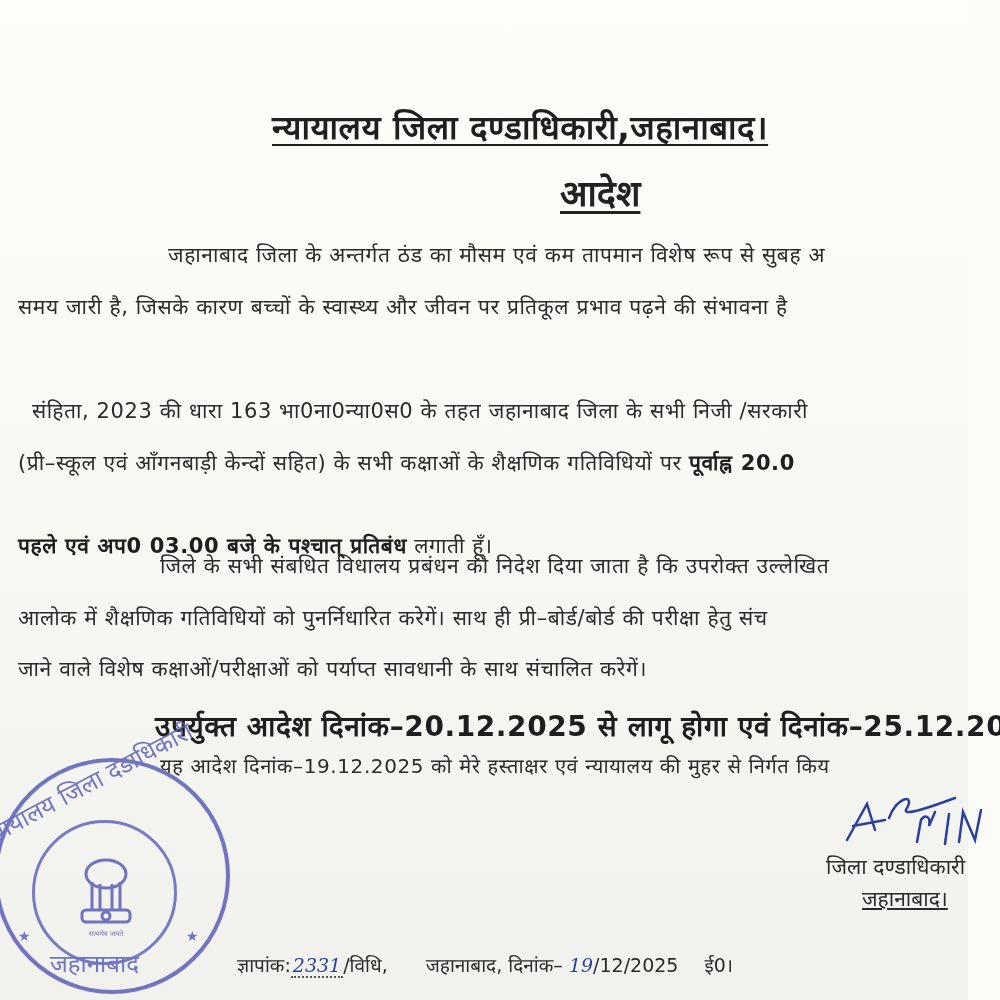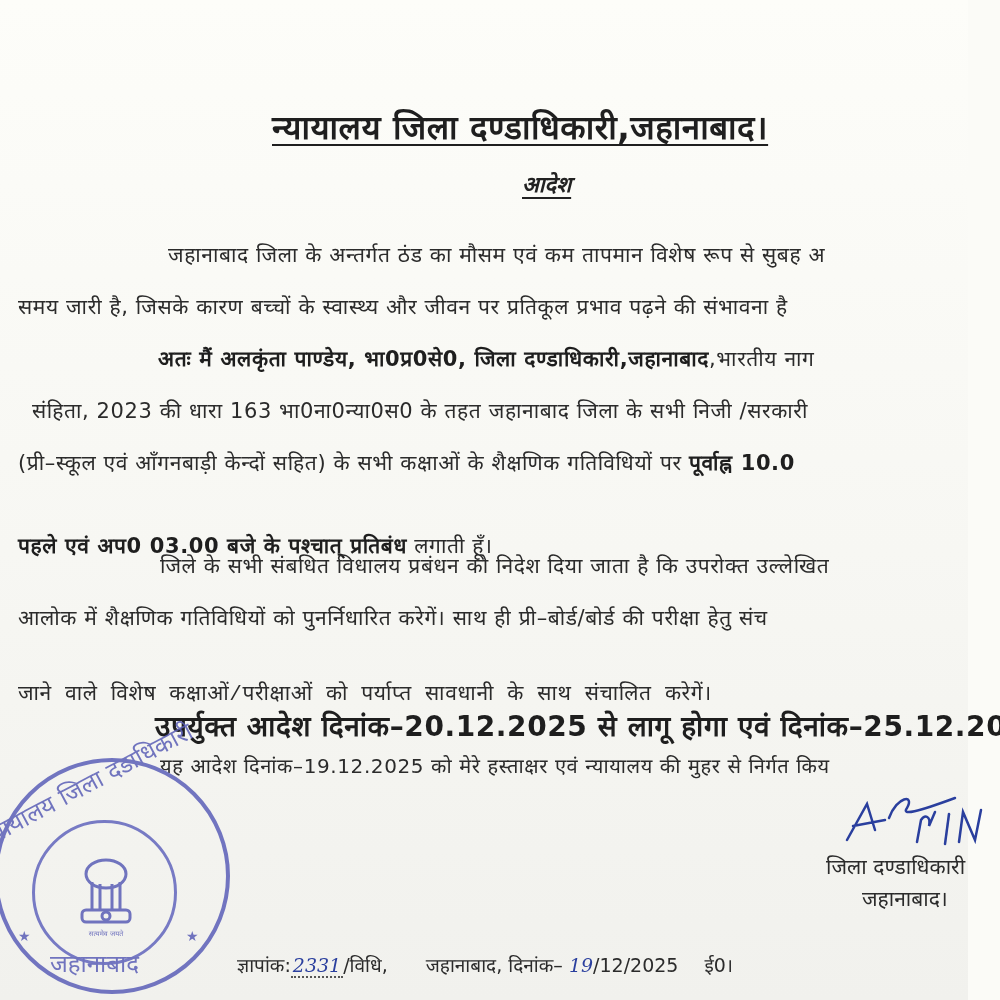--- a/index.html
+++ b/index.html
@@ -29,29 +29,28 @@
       font-weight: bold;
       color: #1f1f1f;
       text-decoration: underline;
       text-underline-offset: 5px;
       text-decoration-thickness: 2px;
       white-space: nowrap;
       letter-spacing: 0.5px;
     }
     .subtitle {
       position: absolute;
-      left: 522px;
+      left: 560px;
       top: 168px;
-      font-size: 22px;
+      font-size: 36px;
       font-weight: bold;
       color: #222;
       text-decoration: underline;
       text-underline-offset: 5px;
       white-space: nowrap;
-      font-style: italic;
     }
     .line {
       position: absolute;
       font-size: 21px;
       white-space: nowrap;
       color: #2b2b2b;
       letter-spacing: 0.6px;
     }
     .b { font-weight: bold; color: #1e1e1e; }
     .hand {
@@ -133,34 +132,31 @@
 <body>
 
 <div class="page">
 
   <div class="title">न्यायालय  जिला  दण्डाधिकारी,जहानाबाद।</div>
   <div class="subtitle">आदेश</div>
 
   <div class="line" style="left:168px; top:240px;">जहानाबाद जिला के अन्तर्गत ठंड का मौसम एवं कम तापमान विशेष रूप से सुबह अ</div>
   <div class="line" style="left:18px; top:292px;">समय जारी है, जिसके कारण बच्चों के स्वास्थ्य और जीवन पर प्रतिकूल प्रभाव पढ़ने की संभावना है</div>
 
-  <div class="line" style="left:158px; top:344px;">
-    <span class="b">अतः मैं अलकृंता पाण्डेय, भा0प्र0से0, जिला दण्डाधिकारी,जहानाबाद</span><span>,भारतीय नाग</span>
-  </div>
   <div class="line" style="left:32px; top:396px;">संहिता, 2023 की धारा 163 भा0ना0न्या0स0 के तहत जहानाबाद जिला के सभी निजी /सरकारी</div>
   <div class="line" style="left:18px; top:448px;">
-    <span>(प्री–स्कूल एवं आँगनबाड़ी केन्दों सहित) के सभी कक्षाओं के शैक्षणिक गतिविधियों पर </span><span class="b">पूर्वाह्न 10.0</span>
+    <span>(प्री–स्कूल एवं आँगनबाड़ी केन्दों सहित) के सभी कक्षाओं के शैक्षणिक गतिविधियों पर </span><span class="b">पूर्वाह्न 20.0</span>
   </div>
   <div class="line" style="left:18px; top:499px;margin-top:32px;">
     <span class="b">पहले एवं अप0 03.00 बजे के पश्चात् प्रतिबंध</span><span> लगाती हूँ।</span>
   </div>
 
   <div class="line" style="left:18px; top:603px;">आलोक में शैक्षणिक गतिविधियों को पुनर्निधारित करेगें। साथ ही प्री–बोर्ड/बोर्ड की परीक्षा हेतु संच</div>
   <div class="line" style="left:160px; top:551px;">जिले के सभी संबधित विधालय प्रबंधन को निदेश दिया जाता है कि उपरोक्त उल्लेखित</div>
-  <div class="line" style="left:18px; top:678px;font-family:Liberation Mono, monospace;">जाने वाले विशेष कक्षाओं/परीक्षाओं को पर्याप्त सावधानी के साथ संचालित करेगें।</div>
+  <div class="line" style="left:18px; top:654px;">जाने वाले विशेष कक्षाओं/परीक्षाओं को पर्याप्त सावधानी के साथ संचालित करेगें।</div>
 
   <div class="line b" style="left:155px; top:706px; font-size:28px;">उपर्युक्त आदेश दिनांक–20.12.2025 से लागू होगा एवं दिनांक–25.12.2025 तक प्रभा</div>
   <div class="line" style="left:160px; top:752px; font-size:20px;">यह आदेश दिनांक–19.12.2025 को मेरे हस्ताक्षर एवं न्यायालय की मुहर से निर्गत किय</div>
 
   <div class="stamp">
     <div class="stamp-top">न्यायालय जिला दंडाधिकारी</div>
     <div class="stamp-inner"></div>
     <svg class="emblem" width="72" height="90" viewBox="0 0 72 90">
       <g fill="none" stroke="#5a5eb6" stroke-width="3">
         <ellipse cx="36" cy="22" rx="20" ry="14"></ellipse>
@@ -178,21 +174,21 @@
   <svg class="sig" width="160" height="60" viewBox="0 0 160 60">
     <g fill="none" stroke="#2a3f9e" stroke-width="2.5" stroke-linecap="round">
       <path d="M2 50 L22 14 L30 40 M8 36 L40 30"></path>
       <path d="M44 28 C52 6 70 4 62 18 C56 26 72 22 110 8"></path>
       <path d="M72 52 L76 30 C80 24 86 26 84 36 L90 22"></path>
       <path d="M100 54 L104 24"></path>
       <path d="M114 52 L118 22 L130 50 L136 20"></path>
     </g>
   </svg>
   <div class="sign-block" style="left:826px; top:852px;">जिला दण्डाधिकारी</div>
-  <div class="sign-block" style="left:862px; top:884px;">जहानाबाद।</div>
+  <div class="sign-block" style="left:862px; top:884px;text-decoration:underline;">जहानाबाद।</div>
 
   <div class="footer">
     <span>ज्ञापांक:</span><span class="dotted hand">2331</span><span>/विधि,</span><span class="sp"></span><span>जहानाबाद,</span>
     <span>दिनांक–</span>
     <span class="hand">19</span><span>/12/2025</span><span class="sp2"></span><span>ई0।</span>
   </div>
 
 </div>
 
 </body></html>

